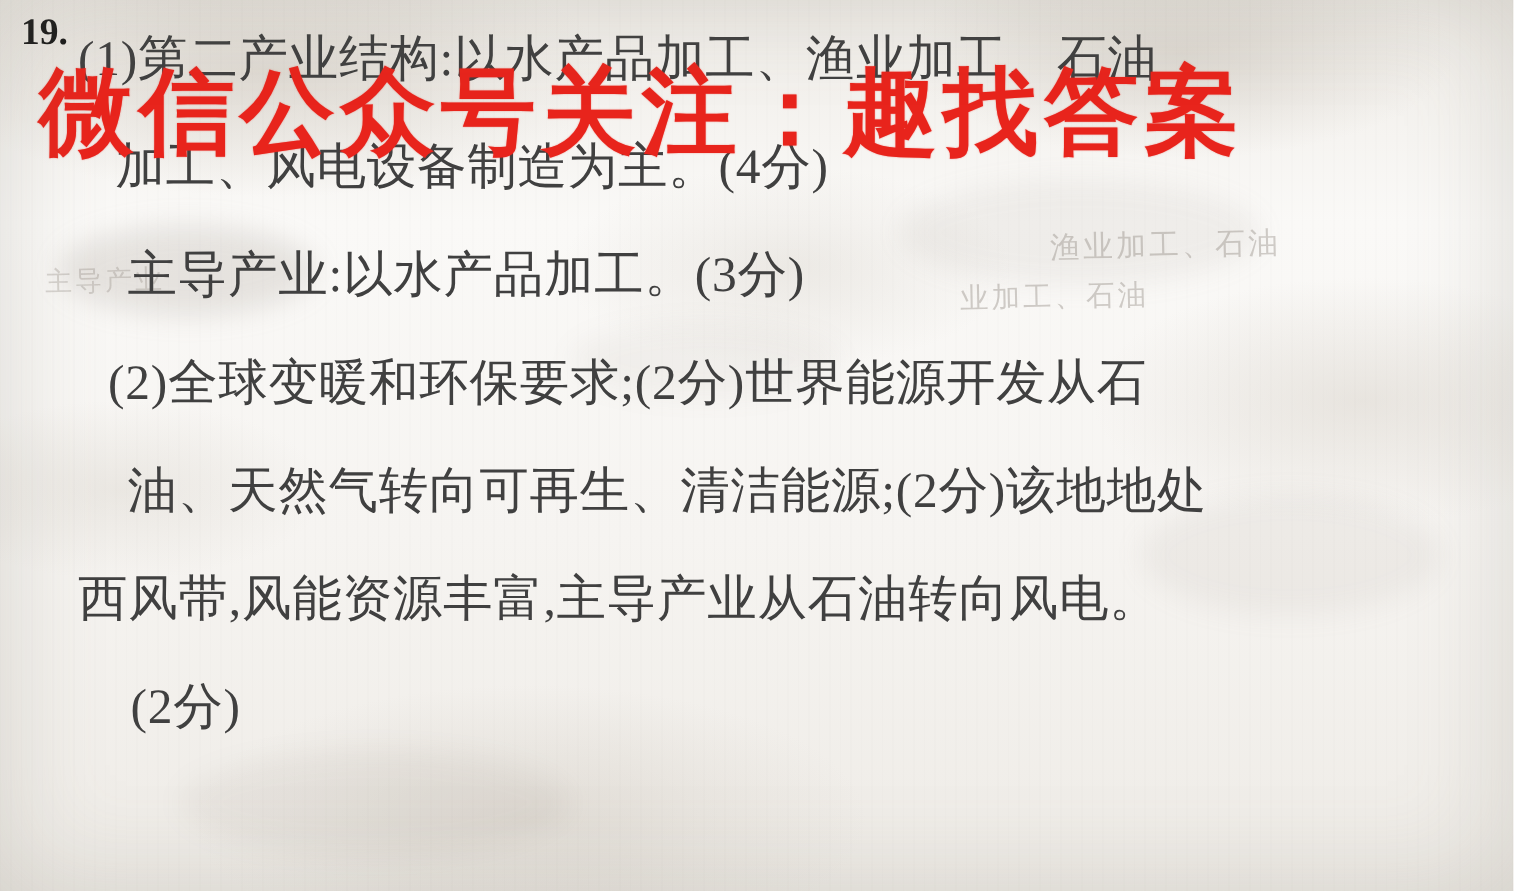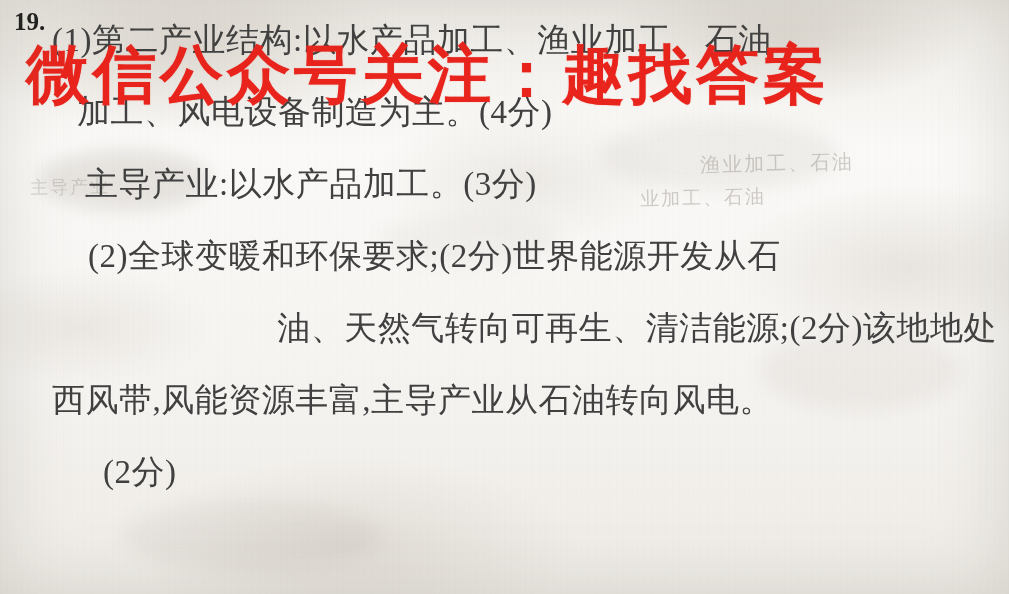--- a/index.html
+++ b/index.html
@@ -90,24 +90,24 @@
     line-height: 72px;
     letter-spacing: 0.5px;
   }
   .ln {
     display: block;
     white-space: nowrap;
   }
   .ln-1 { margin-left: 0px; }
   .ln-2 { margin-left: 25px; }
   .ln-3 { margin-left: 33px; }
-  .ln-4 { margin-left: 36px; }
-  .ln-5 { margin-left: 33px; text-align: right; }
+  .ln-4 { margin-left: 20px; }
+  .ln-5 { margin-left: 33px; }
   .ln-6 { }
-  .ln-7 { margin-left: 51px; }
+  .ln-7 { margin-left: 35px; }
 
   
   .watermark {
     position: absolute;
     left: 26px;
     top: 32px;
     font-family: "Liberation Sans", sans-serif;
     font-weight: bold;
     font-size: 63px;
     letter-spacing: 4px;

